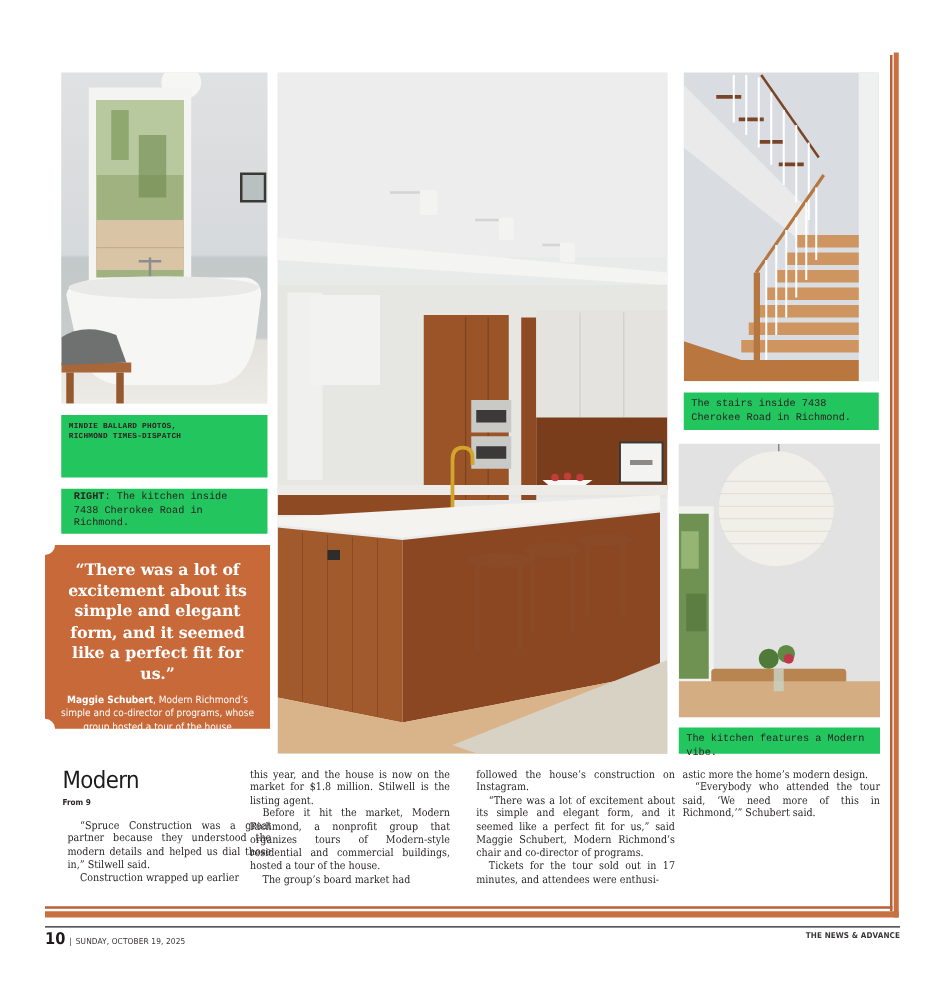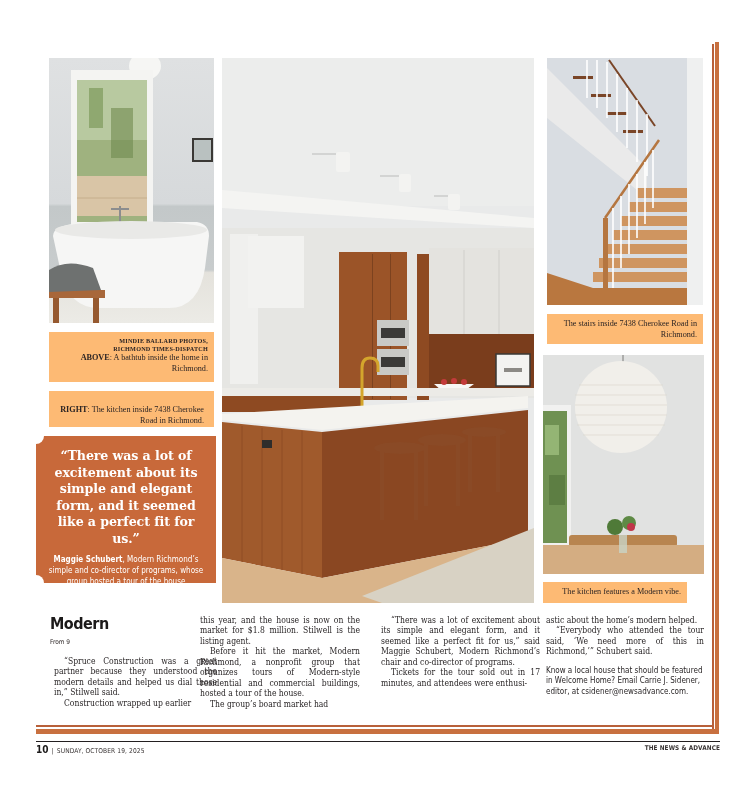--- a/index.html
+++ b/index.html
@@ -21,55 +21,55 @@
     
     .ph-bath { left: 49px; top: 58px; width: 165px; height: 265px; background: linear-gradient(#dfe1e2 0%, #d6d9db 55%, #c3c8c9 56%, #c8cccd 80%, #e4e2dc 81%, #ecebe6 100%); }
     
     .ph-kitchen { left: 222px; top: 58px; width: 312px; height: 545px; background: #e9eaea; }
     
     .ph-stairs { left: 547px; top: 58px; width: 156px; height: 247px; background: #dfe2e6; }
     
     .ph-dining { left: 543px; top: 355px; width: 161px; height: 219px; background: #e3e4e4; }
 
     
-    .cap { background: #fdba74; font-family: Liberation Serif, serif; color: #2b2424; text-align: right; }
+    .cap { background: #22c55e; font-family: Liberation Mono, monospace; color: #2b2424; text-align: left; }
     .cap-credit { font-size: 6.2px; font-weight: bold; letter-spacing: 0.2px; line-height: 8px; }
     .cap-text { font-size: 8.2px; line-height: 10.6px; font-stretch: condensed; }
     .cap-text b { font-weight: bold; }
     .cap-above { left: 49px; top: 332px; width: 165px; height: 50px; padding: 5px 6px 0; }
-    .cap-right { left: 49px; top: 391px; width: 165px; height: 36px; padding: 14px 10px 0; }
+    .cap-right { left: 49px; top: 391px; width: 165px; height: 36px; padding: 2px 10px 0; }
     .cap-stairs { left: 547px; top: 314px; width: 156px; height: 30px; padding: 5px 6px 0; }
-    .cap-dining { left: 543px; top: 582px; width: 144px; height: 21px; padding: 5px 6px 0; }
+    .cap-dining { left: 543px; top: 582px; width: 161px; height: 21px; padding: 5px 6px 0; }
 
     
     .pullquote { left: 36px; top: 436px; width: 180px; height: 147px; background: #c8693a; color: #ffffff; text-align: center; padding: 12px 8px 0; }
     .pullquote .notch { position: absolute; width: 16px; height: 16px; background: #ffffff; border-radius: 50%; }
     .notch-tl { left: -8px; top: -8px; }
     .notch-bl { left: -8px; bottom: -8px; }
     .pq-quote { font-family: "DejaVu Serif", serif; font-weight: bold; font-size: 12.6px; line-height: 16.6px; letter-spacing: -0.1px; }
     .pq-attr { margin-top: 6px; font-family: "DejaVu Sans Condensed", "DejaVu Sans", sans-serif; font-size: 8px; line-height: 11px; }
     .pq-attr b { font-weight: bold; }
 
     
-    .headline { left: 50px; top: 612px; font-family: "DejaVu Sans Condensed", "DejaVu Sans", sans-serif; font-weight: bold; font-size: 16px; letter-spacing: -0.5px; color: #1c1a1a; line-height: 24px; }
-    .jump { left: 50px; top: 638px; font-family: "DejaVu Sans Condensed", "DejaVu Sans", sans-serif; font-weight: normal; font-size: 6.5px; color: #2b2424; text-align: center; }
+    .headline { left: 50px; top: 612px; font-family: "DejaVu Sans Condensed", "DejaVu Sans", sans-serif; font-weight: normal; font-size: 19px; letter-spacing: -0.5px; color: #1c1a1a; line-height: 24px; }
+    .jump { left: 50px; top: 638px; font-family: "DejaVu Sans Condensed", "DejaVu Sans", sans-serif; font-weight: bold; font-size: 6.5px; color: #2b2424; text-align: center; }
 
     .col { font-family: "DejaVu Serif Condensed", "DejaVu Serif", serif; font-size: 8.5px; line-height: 10.45px; text-align: justify; color: #231f20; font-stretch: condensed; }
     .col p { text-indent: 10px; }
     .col p.noindent { text-indent: 0; }
     .col1 { left: 54px; top: 656px; width: 163px; }
     .col2 { left: 200px; top: 615px; width: 160px; }
     .col3 { left: 381px; top: 615px; width: 159px; }
     .col4 { left: 546px; top: 615px; width: 158px; }
     .col p + p.gap { margin-top: 9px; }
     .tagline { font-family: "DejaVu Sans Condensed", "DejaVu Sans", sans-serif; font-size: 8px; line-height: 10.5px; text-align: left; text-indent: 0 !important; }
 
     
     .footer-left { left: 36px; top: 744px; font-family: "DejaVu Sans Condensed", "DejaVu Sans", sans-serif; font-size: 6.6px; color: #3a3535; letter-spacing: 0.1px; }
-    .footer-left .pg { font-weight: bold; font-size: 10px; color: #1c1a1a; }
+    .footer-left .pg { font-weight: bold; font-size: 13px; color: #1c1a1a; }
     .footer-left .sep { margin: 0 3px; }
     .footer-right { right: 36px; top: 744px; font-family: "DejaVu Sans Condensed", "DejaVu Sans", sans-serif; font-weight: bold; font-size: 6.4px; color: #3a3535; letter-spacing: 0.1px; }
 
     svg { display: block; }
   </style>
 </head>
 <body>
 
 <div class="abs rule-right-thin"></div>
 <div class="abs rule-right-thick"></div>
@@ -259,21 +259,20 @@
     <rect x="76" y="180" width="8" height="18" fill="#c8d3c6" opacity="0.8"></rect>
     <circle cx="72" cy="172" r="8" fill="#4f7a38"></circle>
     <circle cx="86" cy="168" r="7" fill="#5e8a45"></circle>
     <circle cx="88" cy="172" r="4" fill="#c0364a"></circle>
   </svg>
 </div>
 
 <div class="abs cap cap-above">
   <div class="cap-credit">MINDIE BALLARD PHOTOS,</div>
   <div class="cap-credit">RICHMOND TIMES-DISPATCH</div>
-  <div class="cap-text"><b>ABOVE</b><span>: A bathtub inside the home in Richmond.</span></div>
 </div>
 
 <div class="abs cap cap-right">
   <div class="cap-text"><b>RIGHT</b><span>: The kitchen inside 7438 Cherokee Road in Richmond.</span></div>
 </div>
 
 <div class="abs cap cap-stairs">
   <div class="cap-text">The stairs inside 7438 Cherokee Road in Richmond.</div>
 </div>
 
@@ -296,27 +295,27 @@
   <p>Construction wrapped up earlier</p>
 </div>
 
 <div class="abs col col2">
   <p class="noindent">this year, and the house is now on the market for $1.8 million. Stilwell is the listing agent.</p>
   <p>Before it hit the market, Modern Richmond, a nonprofit group that organizes tours of Modern-style residential and commercial buildings, hosted a tour of the house.</p>
   <p>The group’s board market had</p>
 </div>
 
 <div class="abs col col3">
+  <p class="noindent">followed the house’s construction on Instagram.</p>
   <p>“There was a lot of excitement about its simple and elegant form, and it seemed like a perfect fit for us,” said Maggie Schubert, Modern Richmond’s chair and co-director of programs.</p>
   <p>Tickets for the tour sold out in 17 minutes, and attendees were enthusi-</p>
 </div>
 
 <div class="abs col col4">
-  <p class="noindent">astic about the home’s modern helped.</p>
+  <p class="noindent">astic more the home’s modern design.</p>
   <p>“Everybody who attended the tour said, ‘We need more of this in Richmond,’” Schubert said.</p>
-  <p class="gap tagline">Know a local house that should be featured in Welcome Home? Email Carrie J. Sidener, editor, at csidener@newsadvance.com.</p>
 </div>
 
 <div class="abs rule-footer"></div>
 <div class="abs footer-left">
   <span class="pg">10</span><span class="sep">|</span><span>SUNDAY, OCTOBER 19, 2025</span>
 </div>
 <div class="abs footer-right">THE NEWS &amp; ADVANCE</div>
 
 </body></html>

